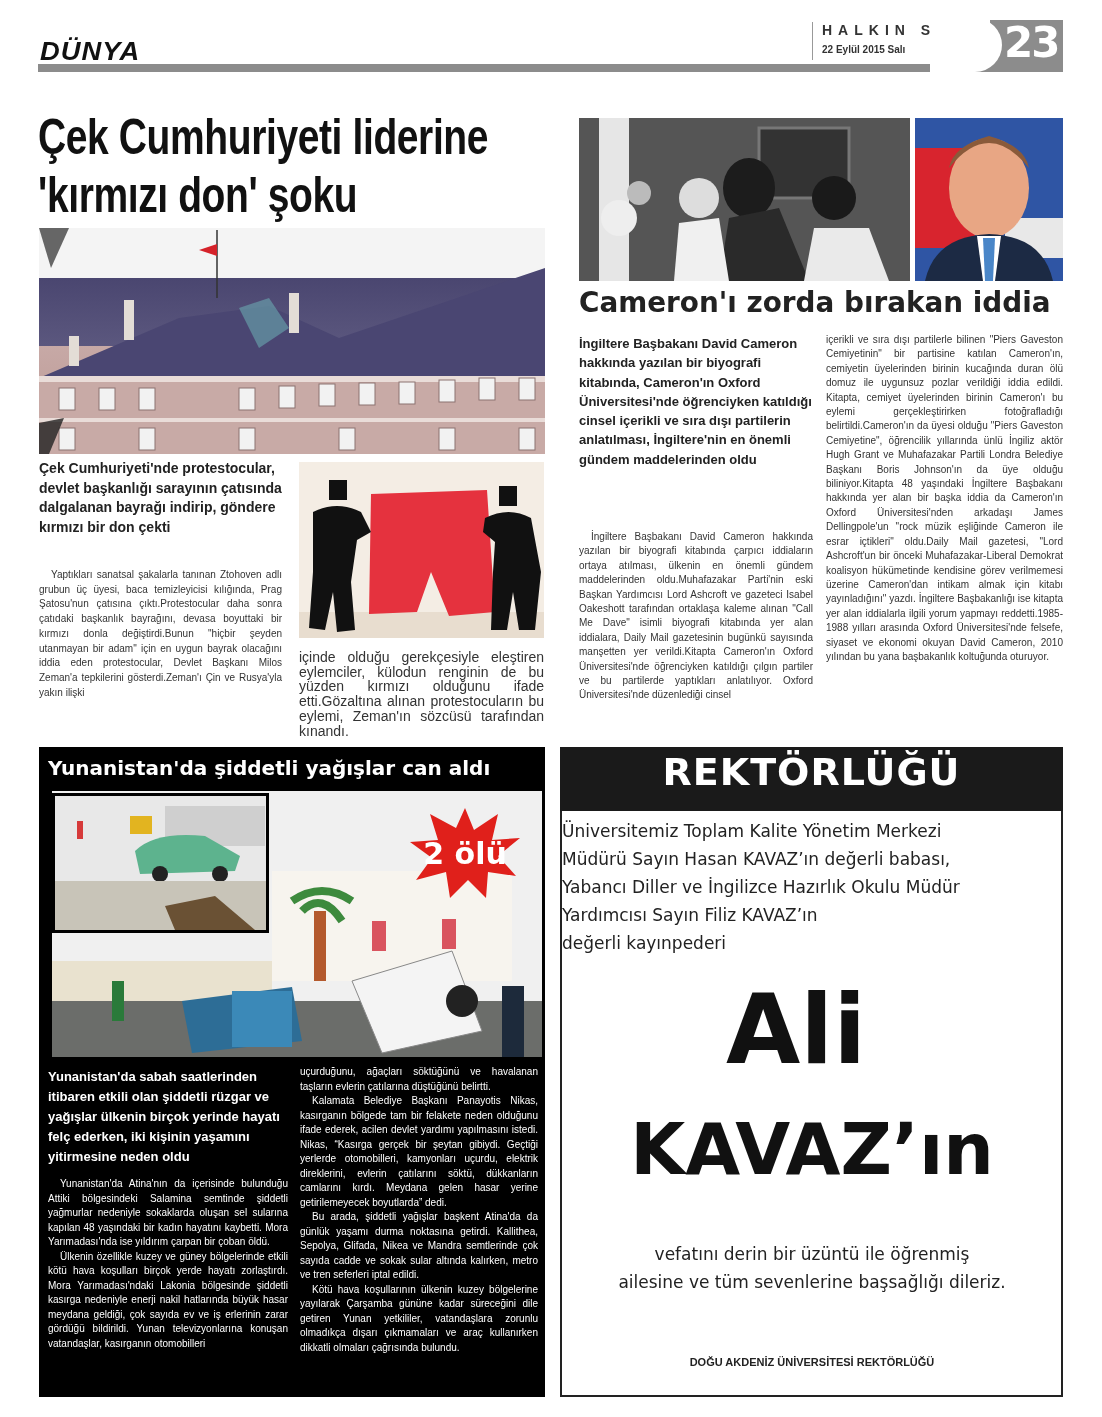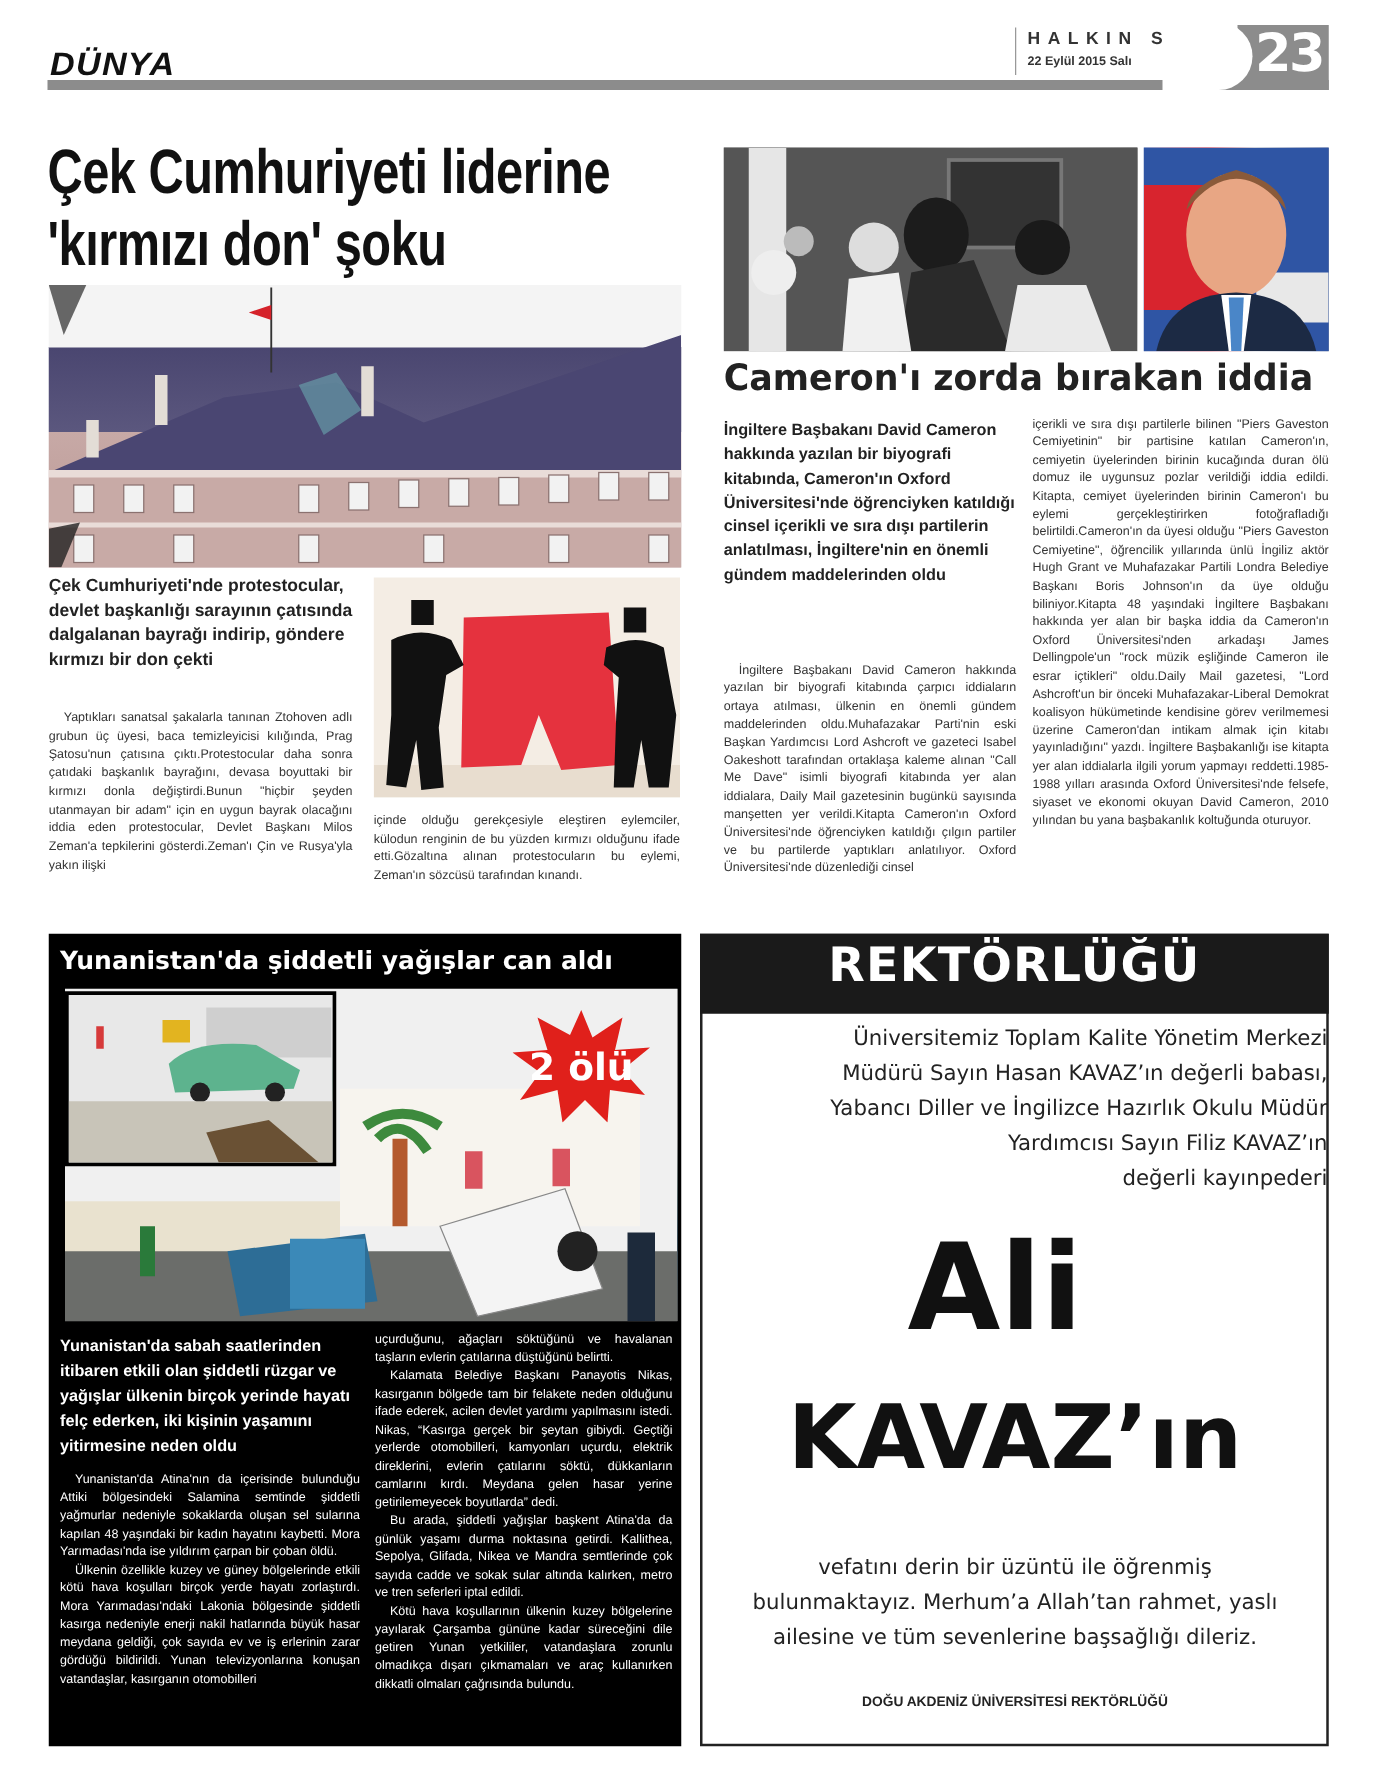--- a/index.html
+++ b/index.html
@@ -14,21 +14,21 @@
   .page-num-box { left: 990px; top: 20px; width: 73px; height: 52px; background: #8c8c8c; }
   .page-num-curve { left: 930px; top: 18px; width: 72px; height: 54px; background: #fff; border-radius: 0 40px 40px 0; }
   .page-num { left: 1004px; top: 18px; font-size: 42px; font-weight: bold; color: #fff; font-family: "DejaVu Sans", sans-serif; letter-spacing: -2px; }
 
   
   .headline1 { left: 38px; top: 108px; width: 520px; font-family: "Liberation Sans", sans-serif; font-weight: bold; font-size: 50px; line-height: 58px; color: #111; transform: scaleX(0.78); transform-origin: left top; width: 680px; letter-spacing: -0.5px; }
   .photo-castle { left: 39px; top: 228px; width: 506px; height: 226px; overflow: hidden; background: linear-gradient(180deg, #f2f2f2 0%, #f2f2f2 22%, #4a4670 22%, #5b577e 52%, #c7a9a6 52%, #b99692 100%); }
   .subhead1 { left: 39px; top: 459px; width: 245px; font-weight: bold; font-size: 14px; line-height: 19.5px; color: #222; }
   .body1 { left: 39px; top: 568px; width: 243px; font-size: 10px; line-height: 14.7px; text-align: justify; color: #333; }
   .photo-shorts { left: 299px; top: 462px; width: 245px; height: 176px; background: #f5f0ea; overflow: hidden; }
-  .body1b { left: 299px; top: 650px; width: 245px; font-size: 10px; line-height: 14.7px; text-align: justify; color: #333; }
+  .body1b { left: 299px; top: 650px; width: 245px; font-size: 14px; line-height: 14.7px; text-align: justify; color: #333; }
 
   
   .photo-party { left: 579px; top: 118px; width: 331px; height: 163px; background: linear-gradient(135deg, #444 0%, #999 40%, #222 70%, #bbb 100%); overflow: hidden; }
   .photo-cameron { left: 915px; top: 118px; width: 148px; height: 163px; background: linear-gradient(90deg, #3a5ea8 0%, #d23 35%, #ccc 60%, #2f4d8c 100%); overflow: hidden; }
   .headline2 { left: 579px; top: 285px; font-weight: bold; font-size: 29px; color: #222; font-family: "DejaVu Sans", sans-serif; letter-spacing: 0px; transform: scaleX(0.96); transform-origin: left; }
   .subhead2 { left: 579px; top: 334px; width: 235px; font-weight: bold; font-size: 13px; line-height: 19.3px; color: #222; }
   .body2a { left: 579px; top: 530px; width: 234px; font-size: 10px; line-height: 14.4px; text-align: justify; color: #333; }
   .body2b { left: 826px; top: 333px; width: 237px; font-size: 10px; line-height: 14.4px; text-align: justify; color: #333; }
 
   
@@ -39,21 +39,21 @@
   .burst { left: 410px; top: 808px; width: 110px; height: 90px; }
   .subhead3 { left: 48px; top: 1067px; width: 240px; font-weight: bold; font-size: 13px; line-height: 20px; color: #fff; }
   .body3a { left: 48px; top: 1177px; width: 240px; font-size: 10px; line-height: 14.5px; text-align: justify; color: #fff; }
   .body3b { left: 300px; top: 1065px; width: 238px; font-size: 10px; line-height: 14.5px; text-align: justify; color: #fff; }
   .indent { text-indent: 12px; display: block; }
 
   
   .ad-box { left: 560px; top: 747px; width: 503px; height: 650px; border: 2px solid #222; background: #fff; }
   .ad-header { left: 560px; top: 747px; width: 503px; height: 64px; background: #1a1a1a; }
   .ad-title { left: 560px; top: 750px; width: 503px; text-align: center; font-weight: bold; font-size: 38px; color: #fff; font-family: "DejaVu Sans", sans-serif; letter-spacing: 1px; }
-  .ad-intro { left: 562px; top: 817px; width: 500px; text-align: right; font-size: 17px; line-height: 28px; color: #222; font-family: "DejaVu Sans", sans-serif; }
+  .ad-intro { left: 562px; top: 817px; width: 500px; text-align: left; font-size: 17px; line-height: 28px; color: #222; font-family: "DejaVu Sans", sans-serif; }
   .ad-name1 { left: 546px; top: 975px; width: 500px; text-align: center; font-weight: bold; font-size: 96px; line-height: 110px; color: #111; font-family: "DejaVu Sans", sans-serif; }
   .ad-name2 { left: 562px; top: 1095px; width: 500px; text-align: center; font-weight: bold; font-size: 71px; line-height: 110px; color: #111; font-family: "DejaVu Sans", sans-serif; }
   .ad-message { left: 562px; top: 1240px; width: 500px; text-align: center; font-size: 17px; line-height: 28px; color: #222; font-family: "DejaVu Sans", sans-serif; }
   .ad-signature { left: 562px; top: 1355px; width: 500px; text-align: center; font-weight: bold; font-size: 11px; line-height: 15px; color: #222; }
 </style>
 </head>
 <body>
 
 <div class="abs section-name">DÜNYA</div>
 <div class="abs header-bar"></div>
@@ -220,18 +220,17 @@
   <div>Üniversitemiz Toplam Kalite Yönetim Merkezi</div>
   <div>Müdürü Sayın Hasan KAVAZ’ın değerli babası,</div>
   <div>Yabancı Diller ve İngilizce Hazırlık Okulu Müdür</div>
   <div>Yardımcısı Sayın Filiz KAVAZ’ın</div>
   <div>değerli kayınpederi</div>
 </div>
 <div class="abs ad-name1">Ali</div>
 <div class="abs ad-name2">KAVAZ’ın</div>
 <div class="abs ad-message">
   <div>vefatını derin bir üzüntü ile öğrenmiş</div>
-  <div>bulunmaktayız. Merhum’a Allah’tan rahmet, yaslı</div>
   <div>ailesine ve tüm sevenlerine başsağlığı dileriz.</div>
 </div>
 <div class="abs ad-signature">
   <div>DOĞU AKDENİZ ÜNİVERSİTESİ REKTÖRLÜĞÜ</div>
 </div>
 
 </body></html>

